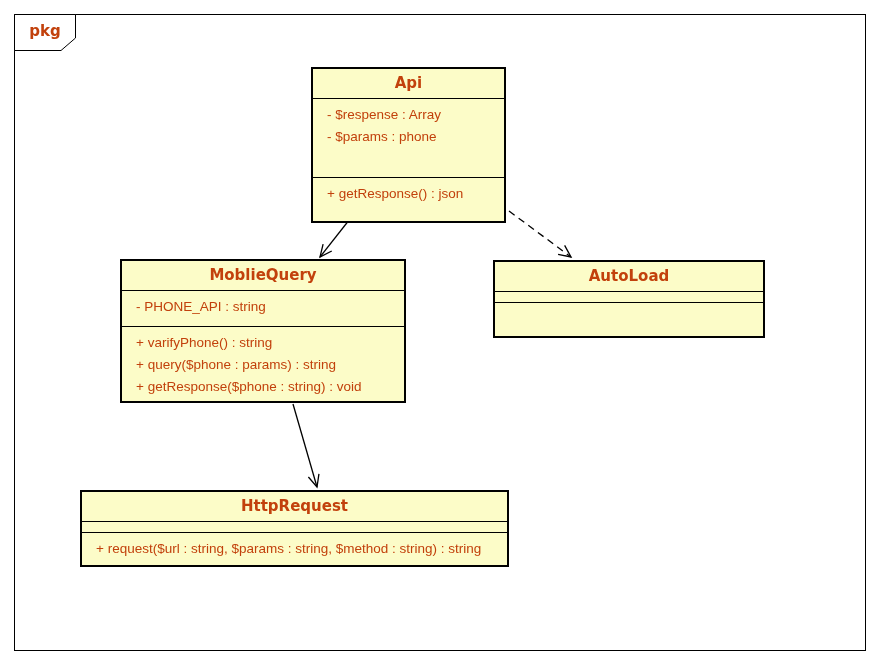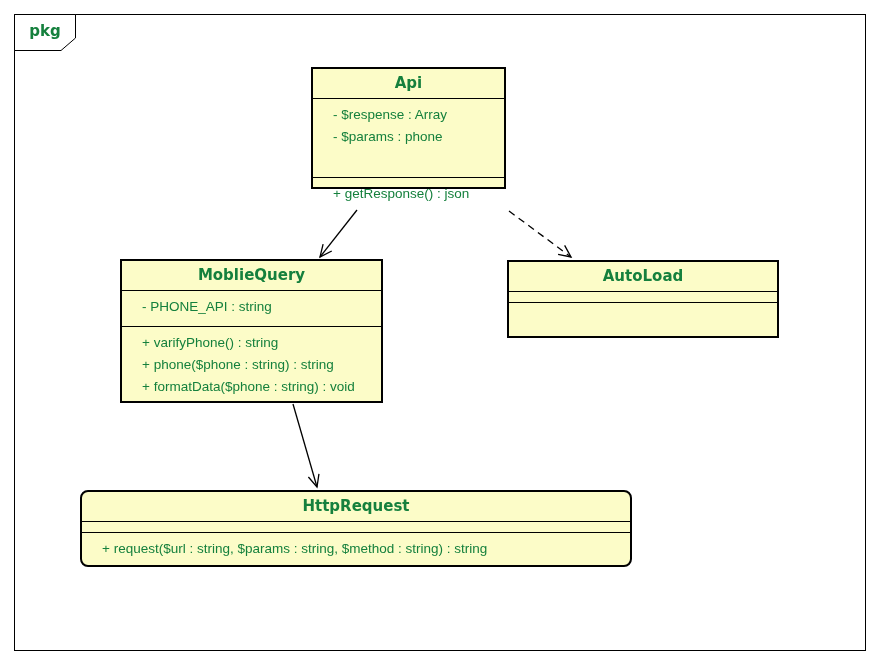--- a/index.html
+++ b/index.html
@@ -2,21 +2,21 @@
 <html><head>
 <meta charset="utf-8">
 <style>
   html, body { margin: 0; padding: 0; background: #ffffff; }
   .canvas {
     position: relative;
     width: 880px;
     height: 666px;
     background: #ffffff;
     font-family: "Liberation Sans", sans-serif;
-    color: #15803d;
+    color: #c2410c;
     overflow: hidden;
   }
   .pkg-frame {
     position: absolute;
     left: 14px; top: 14px;
     width: 852px; height: 637px;
     border: 1px solid #000000;
     box-sizing: border-box;
     background: #ffffff;
   }
@@ -47,21 +47,21 @@
     text-align: center;
     font-family: "DejaVu Sans", sans-serif;
     font-weight: bold;
     font-size: 15px;
     border-bottom: 1px solid #000000;
     overflow: hidden;
     white-space: nowrap;
   }
   .compartment {
     box-sizing: border-box;
-    padding: 5px 12px;
+    padding: 5px 6px;
     overflow: hidden;
   }
   .compartment.with-sep { border-bottom: 1px solid #000000; }
   .compartment.empty { padding: 0; }
   .member {
     padding: 0 8px;
     line-height: 22px;
     font-size: 13.5px;
     white-space: nowrap;
   }
@@ -84,49 +84,49 @@
 
     <line x1="357" y1="210" x2="320" y2="257" stroke="#000000" stroke-width="1.3" marker-end="url(#arrowOpen)"></line>
 
     <line x1="509" y1="211" x2="571" y2="257" stroke="#000000" stroke-width="1.3" stroke-dasharray="7,5" marker-end="url(#arrowOpen)"></line>
 
     <line x1="293" y1="404" x2="317" y2="487" stroke="#000000" stroke-width="1.3" marker-end="url(#arrowOpen)"></line>
   </svg>
 
   <div class="pkg-label">pkg</div>
 
-  <div class="uml-class" style="left:311px; top:67px; width:195px; height:122px;">
+  <div class="uml-class" style="left:311px; top:67px; width:195px; height:156px;">
     <div class="uml-title">Api</div>
     <div class="compartment with-sep" style="height:79px;">
       <div class="member">- $respense : Array</div>
       <div class="member">- $params : phone</div>
     </div>
     <div class="compartment">
       <div class="member">+ getResponse() : json</div>
     </div>
   </div>
 
-  <div class="uml-class" style="left:120px; top:259px; width:263px; height:144px;">
+  <div class="uml-class" style="left:120px; top:259px; width:286px; height:144px;">
     <div class="uml-title">MoblieQuery</div>
     <div class="compartment with-sep" style="height:36px;">
       <div class="member">- PHONE_API : string</div>
     </div>
     <div class="compartment">
       <div class="member">+ varifyPhone() : string</div>
-      <div class="member">+ phone($phone : string) : string</div>
-      <div class="member">+ formatData($phone : string) : void</div>
+      <div class="member">+ query($phone : params) : string</div>
+      <div class="member">+ getResponse($phone : string) : void</div>
     </div>
   </div>
 
-  <div class="uml-class" style="left:507px; top:260px; width:272px; height:78px;">
+  <div class="uml-class" style="left:493px; top:260px; width:272px; height:78px;">
     <div class="uml-title">AutoLoad</div>
     <div class="compartment with-sep empty" style="height:11px;"></div>
   </div>
 
-  <div class="uml-class" style="left:80px; top:490px; width:552px; height:77px;border-radius:8px;">
+  <div class="uml-class" style="left:80px; top:490px; width:429px; height:77px;">
     <div class="uml-title">HttpRequest</div>
     <div class="compartment with-sep empty" style="height:11px;"></div>
     <div class="compartment">
       <div class="member">+ request($url : string, $params : string, $method : string) : string</div>
     </div>
   </div>
 
 </div>
 
 </body></html>

